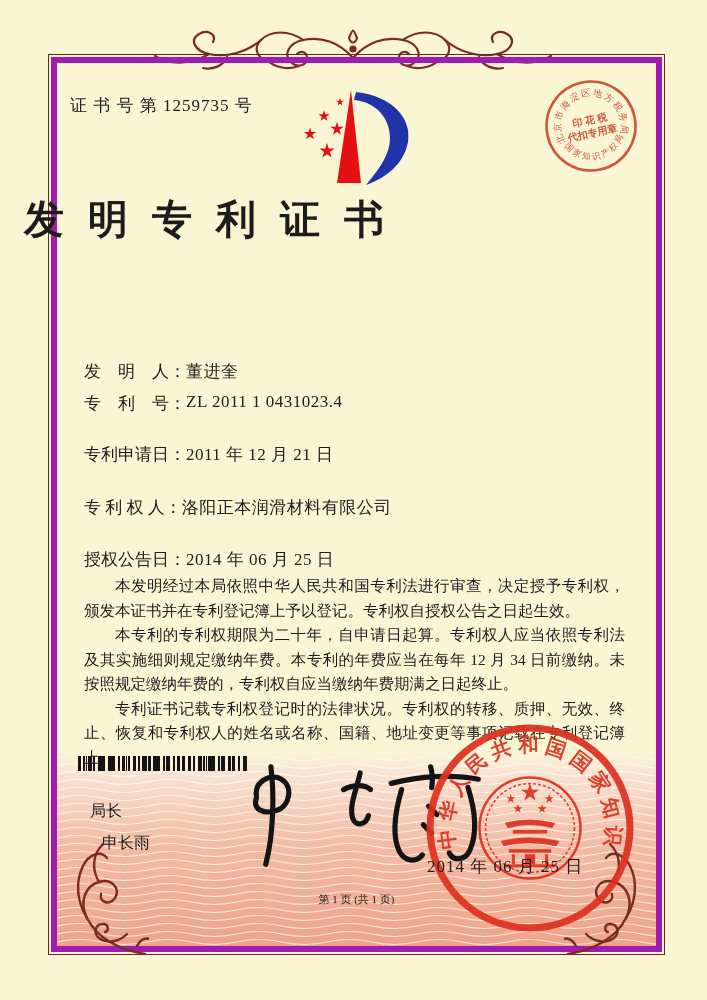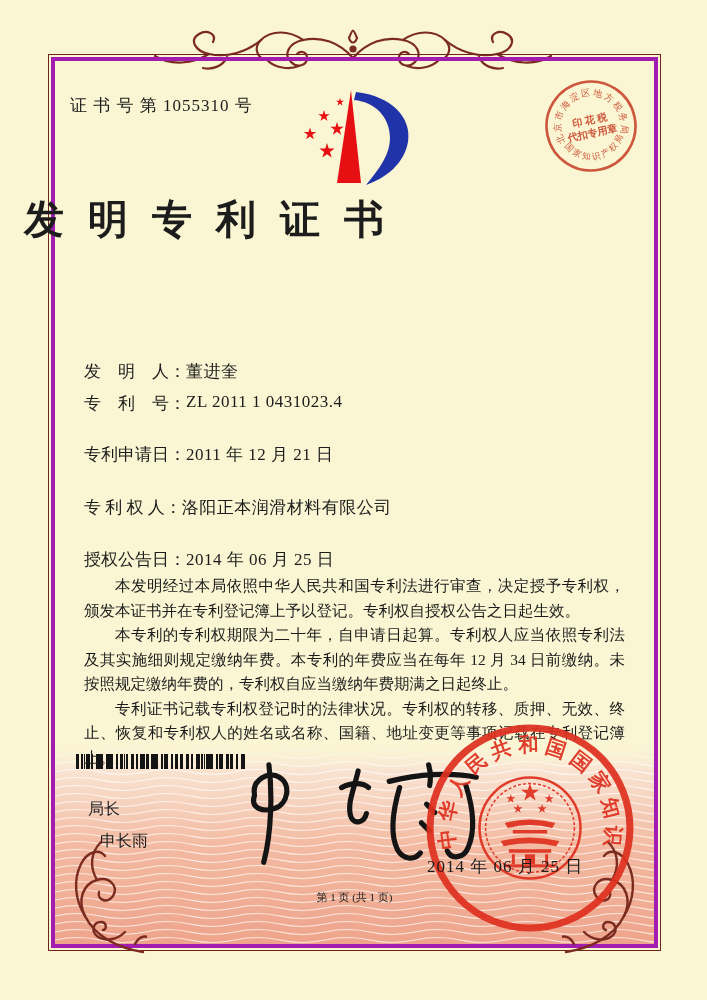--- a/index.html
+++ b/index.html
@@ -1,20 +1,20 @@
 <!DOCTYPE html>
 <html><head>
 <meta charset="utf-8">
 <style>
   html,body{margin:0;padding:0;background:#faf5d2;}
   #page{position:relative;width:707px;height:1000px;background:#faf5d2;overflow:hidden;
         font-family:"Liberation Serif", serif;color:#1c1c1c;}
   
   #frame{position:absolute;left:51px;top:57px;width:599px;height:883px;
-         border:4px solid #a21caf;outline:1px solid #6e231c;outline-offset:2px;}
+         border:6px solid #a21caf;outline:1px solid #6e231c;outline-offset:2px;}
   .abs{position:absolute;}
   #cert-no{left:70px;top:94px;font-size:17px;letter-spacing:1px;white-space:pre;}
   #title{left:0;top:192px;width:100%;text-align:left;font-size:40px;font-weight:bold;
          letter-spacing:24px;text-indent:24px;}
   .field-row{position:absolute;left:84px;width:548px;display:flex;font-size:17px;}
   .field-row .lbl{white-space:pre;flex:none;}
   .field-row .val{flex:1;letter-spacing:.5px;}
   #body-text{left:84px;top:574px;width:541px;font-size:15.5px;line-height:24.5px;text-align:justify;}
   #body-text p{margin:0;text-indent:2em;}
   
@@ -119,21 +119,21 @@
           <path d="M96,116 C70,112 48,100 38,80 C30,64 36,48 50,44 C62,40 72,50 66,60 C60,68 50,64 52,56"></path>
           <path d="M38,80 C28,64 26,44 34,28 C40,16 52,12 58,20"></path>
           <path d="M50,44 C42,30 44,16 54,6"></path>
           <path d="M78,96 C70,104 58,106 50,100 C44,95 46,86 54,86 C60,86 60,94 56,94"></path>
           <path d="M88,108 C92,100 100,98 104,104"></path>
         </g>
       </svg>
     </div>
   </div>
 
-  <div id="cert-no" class="abs">证 书 号 第 1055310 号</div>
+  <div id="cert-no" class="abs">证 书 号 第 1259735 号</div>
 
   <svg id="logo" class="abs" width="140" height="100" viewBox="0 0 140 100">
     <path d="M68,2 C104,6 124,28 120,52 C116,74 98,88 78,95 C92,78 102,64 102,48 C102,28 88,12 66,10 Z" fill="#2033a8"></path>
     <polygon points="63,0 73,93 49,93" fill="#e60f12"></polygon>
     <g fill="#e60f12">
       <polygon transform="translate(52,12) scale(4.2)" points="0,-1 0.22,-0.31 0.95,-0.31 0.36,0.12 0.59,0.81 0,0.4 -0.59,0.81 -0.36,0.12 -0.95,-0.31 -0.22,-0.31"></polygon>
       <polygon transform="translate(36,26) scale(6)" points="0,-1 0.22,-0.31 0.95,-0.31 0.36,0.12 0.59,0.81 0,0.4 -0.59,0.81 -0.36,0.12 -0.95,-0.31 -0.22,-0.31"></polygon>
       <polygon transform="translate(49,39) scale(7)" points="0,-1 0.22,-0.31 0.95,-0.31 0.36,0.12 0.59,0.81 0,0.4 -0.59,0.81 -0.36,0.12 -0.95,-0.31 -0.22,-0.31"></polygon>
       <polygon transform="translate(22,44) scale(6.5)" points="0,-1 0.22,-0.31 0.95,-0.31 0.36,0.12 0.59,0.81 0,0.4 -0.59,0.81 -0.36,0.12 -0.95,-0.31 -0.22,-0.31"></polygon>
       <polygon transform="translate(39,61) scale(8)" points="0,-1 0.22,-0.31 0.95,-0.31 0.36,0.12 0.59,0.81 0,0.4 -0.59,0.81 -0.36,0.12 -0.95,-0.31 -0.22,-0.31"></polygon>

